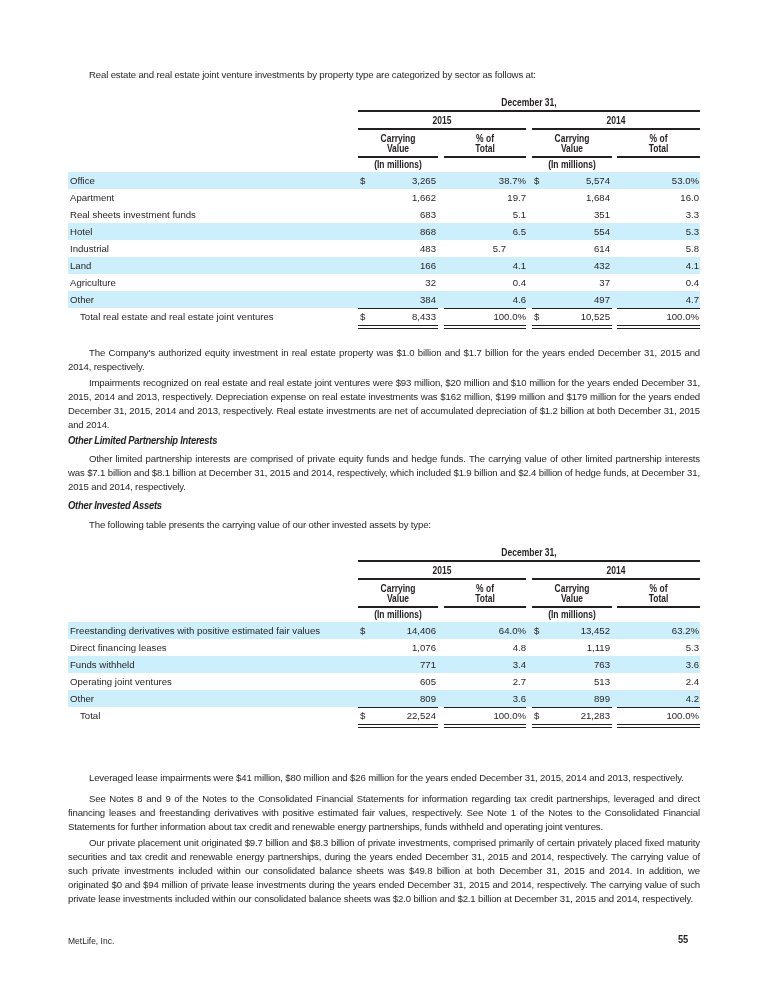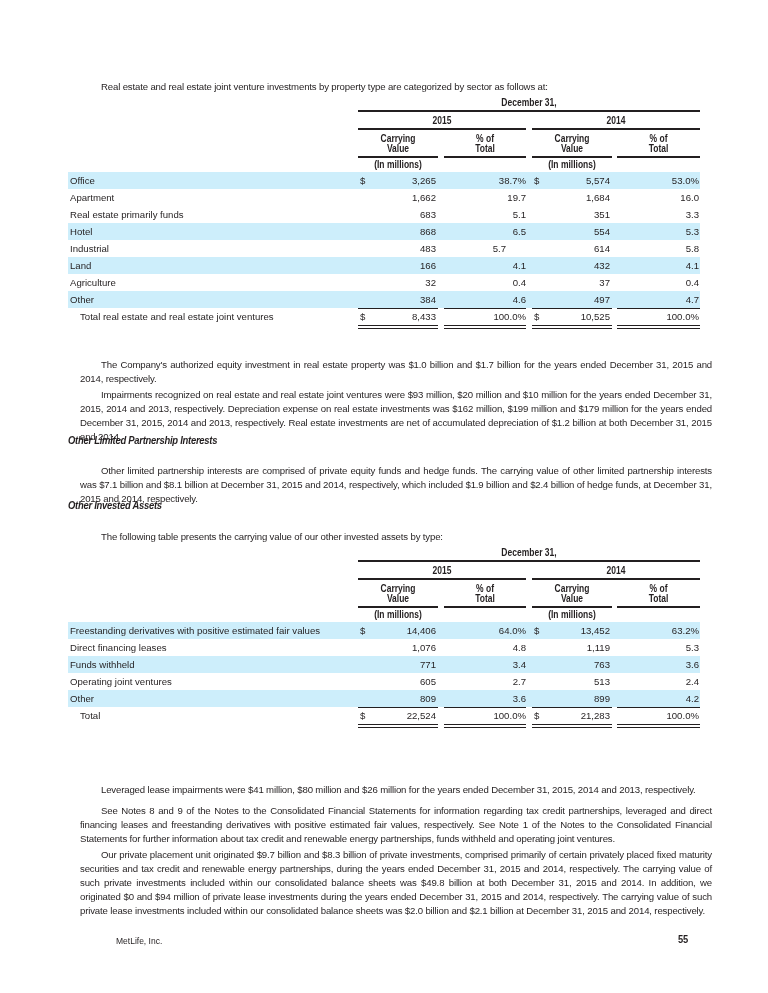--- a/index.html
+++ b/index.html
@@ -2,21 +2,21 @@
 <html><head>
   <meta charset="utf-8">
   <style>
     html, body { margin: 0; padding: 0; background: #ffffff; }
     body {
       width: 768px; height: 993px; position: relative; overflow: hidden;
       font-family: "Liberation Sans", sans-serif; color: #231f20; font-size: 9.6px;
     }
     .page { position: absolute; left: 68px; top: 0; width: 632px; }
     p.para {
-      margin: 12px; text-align: justify; line-height: 14px; font-size: 9.6px;
+      margin: 0; text-align: justify; line-height: 14px; font-size: 9.6px;
       text-indent: 21px; letter-spacing: -0.15px;
     }
     h3.sec {
       margin: 0; font-family: "Liberation Sans", sans-serif; font-weight: bold; font-style: italic;
       font-size: 10.5px; letter-spacing: -0.3px; transform: scaleX(0.9); transform-origin: left center;
     }
 
     
     .tbl { position: absolute; left: 0; width: 632px; }
     .hdr { position: relative; height: 72px; }
@@ -29,21 +29,21 @@
       position: relative; height: 17px; line-height: 17px; font-size: 9.6px;
     }
     .row.band { background: #cdeefb; }
     .row .lbl { position: absolute; left: 2px; top: 0; white-space: nowrap; }
     .row .lbl.indent { left: 12px; }
     .row .dol { position: absolute; top: 0; }
     .row .num { position: absolute; top: 0; text-align: right; }
     .totrule { position: absolute; height: 1px; background: #231f20; }
     .dbl { position: absolute; height: 4px; border-top: 1.5px solid #231f20; border-bottom: 1.5px solid #231f20; box-sizing: border-box; }
 
-    .footer-left { position: absolute; left: 68px; top: 936px; font-size: 8.5px; margin-left: 48px; }
+    .footer-left { position: absolute; left: 68px; top: 936px; font-size: 8.5px; }
     .footer-right { position: absolute; left: 677px; top: 933px; font-size: 11px; font-weight: bold; transform: scaleX(0.85); }
   </style>
 </head>
 <body>
 
 <div class="page">
 
   <p class="para" style="position:absolute; top:68px; width:632px;">Real estate and real estate joint venture investments by property type are categorized by sector as follows at:</p>
 
   <div class="tbl" style="top:96px;">
@@ -79,21 +79,21 @@
           <span class="num" style="left:549px;width:82px">53.0%</span>
         </div>
         <div class="row">
           <span class="lbl">Apartment</span>
           <span class="num" style="left:290px;width:78px">1,662</span>
           <span class="num" style="left:376px;width:82px">19.7</span>
           <span class="num" style="left:464px;width:78px">1,684</span>
           <span class="num" style="left:549px;width:82px">16.0</span>
         </div>
         <div class="row">
-          <span class="lbl">Real estate primarily funds</span>
+          <span class="lbl">Real sheets investment funds</span>
           <span class="num" style="left:290px;width:78px">683</span>
           <span class="num" style="left:376px;width:82px">5.1</span>
           <span class="num" style="left:464px;width:78px">351</span>
           <span class="num" style="left:549px;width:82px">3.3</span>
         </div>
         <div class="row band">
           <span class="lbl">Hotel</span>
           <span class="num" style="left:290px;width:78px">868</span>
           <span class="num" style="left:376px;width:82px">6.5</span>
           <span class="num" style="left:464px;width:78px">554</span>

